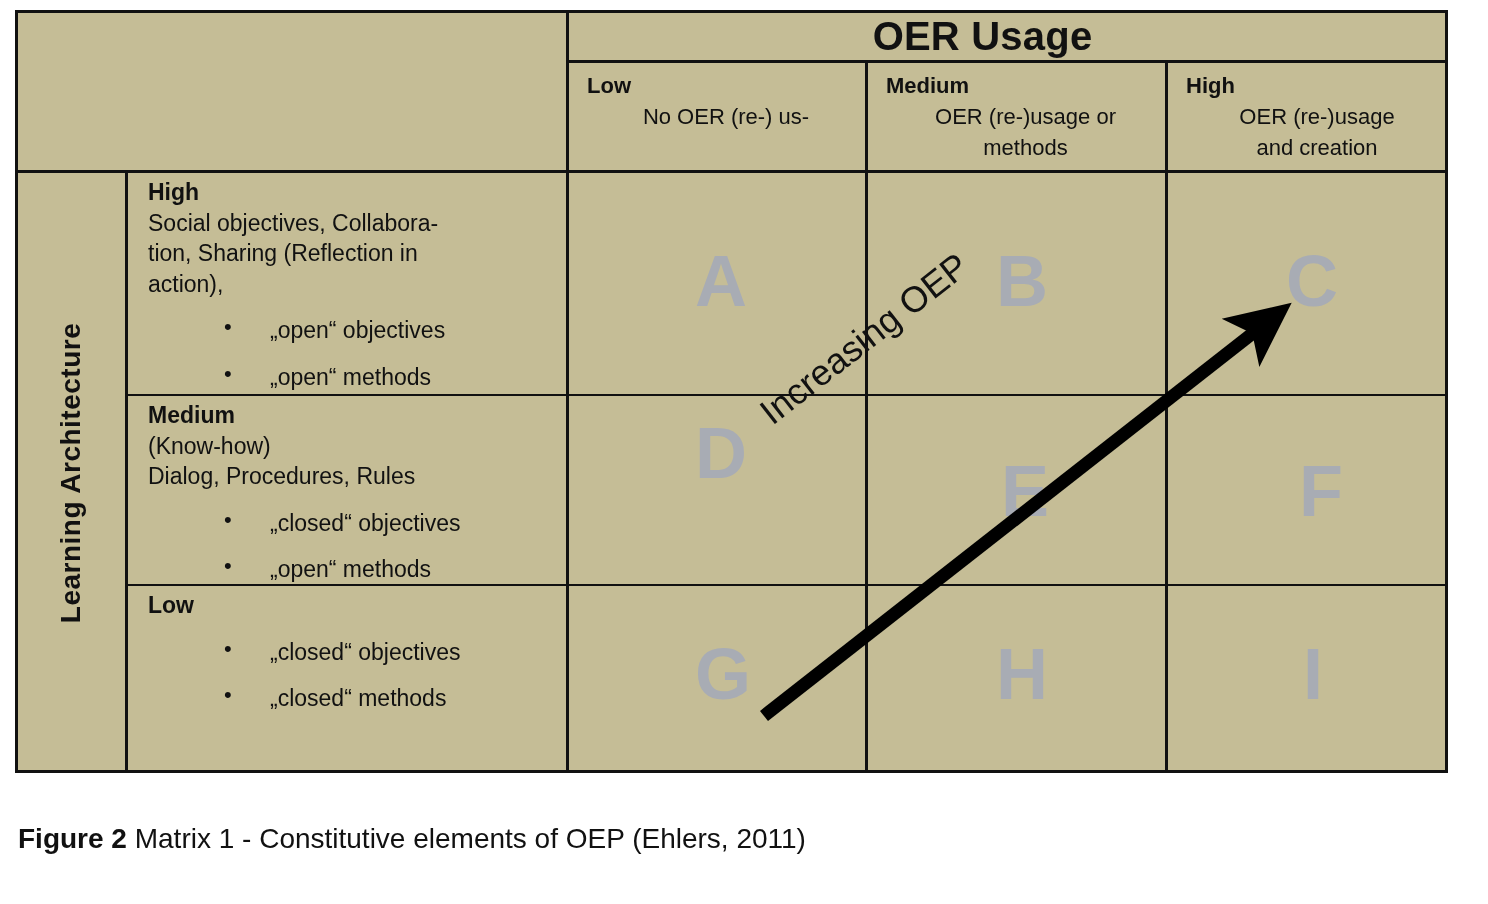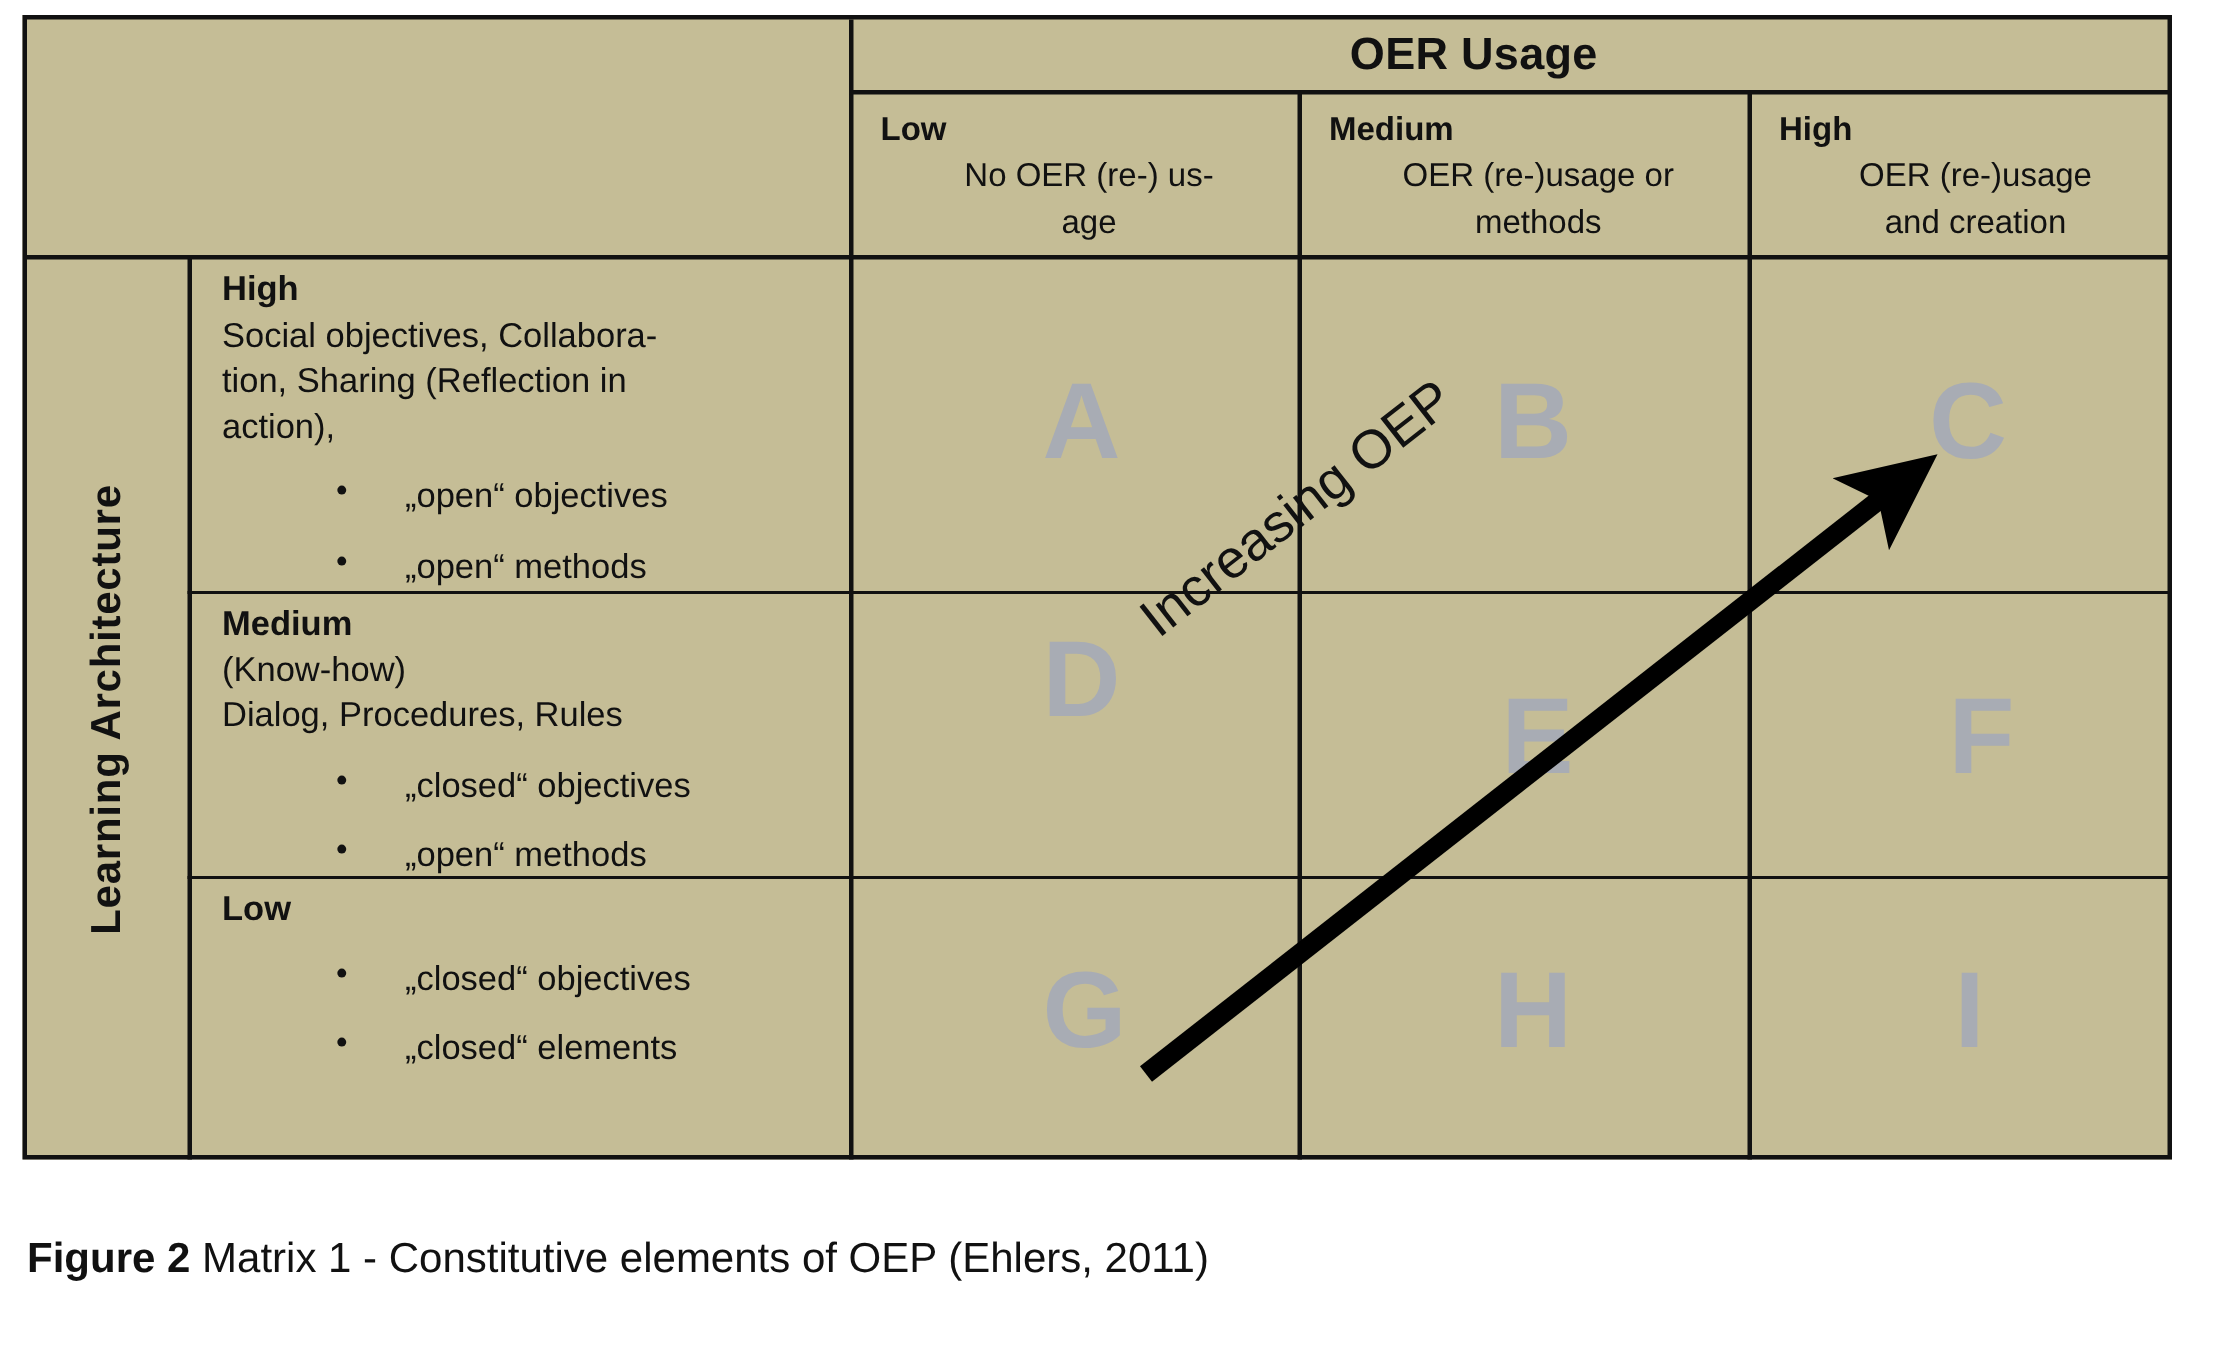--- a/index.html
+++ b/index.html
@@ -63,21 +63,21 @@
   
   #oer-usage-title {
     position: absolute;
     left: 551px;
     top: 0px;
     width: 827px;
     height: 47px;
     display: flex;
     align-items: center;
     justify-content: center;
-    font-size: 30px;
+    font-size: 40px;
     font-weight: bold;
     color: #111111;
     letter-spacing: .2px;
   }
 
   .usage-head {
     position: absolute;
     top: 50px;
     height: 107px;
     padding: 7px 0 0 18px;
@@ -204,21 +204,20 @@
     <div class="hline" id="hline-usage"></div>
     <div class="hline" id="hline-head"></div>
     <div class="hline" id="hline-row1"></div>
     <div class="hline" id="hline-row2"></div>
 
     <div id="oer-usage-title">OER Usage</div>
 
     <div class="usage-head" id="usage-head-low">
       <span class="lvl">Low</span>
       <span class="dsc">No OER (re-) us-</span>
-      <span class="dsc">age</span>
     </div>
 
     <div class="usage-head" id="usage-head-medium">
       <span class="lvl">Medium</span>
       <span class="dsc">OER (re-)usage  or</span>
       <span class="dsc">methods</span>
     </div>
 
     <div class="usage-head" id="usage-head-high">
       <span class="lvl">High</span>
@@ -248,21 +247,21 @@
       <ul>
         <li>„closed“ objectives</li>
         <li>„open“ methods</li>
       </ul>
     </div>
 
     <div class="row-desc" id="row-desc-low">
       <span class="lvl">Low</span>
       <ul>
         <li>„closed“ objectives</li>
-        <li>„closed“ elements</li>
+        <li>„closed“ methods</li>
       </ul>
     </div>
 
     <div class="cell-letter" style="left:677px;  top:232px;">A</div>
     <div class="cell-letter" style="left:978px;  top:232px;">B</div>
     <div class="cell-letter" style="left:1268px; top:232px;">C</div>
 
     <div class="cell-letter" style="left:677px;  top:404px;">D</div>
     <div class="cell-letter" style="left:983px;  top:442px;">E</div>
     <div class="cell-letter" style="left:1281px; top:442px;">F</div>

